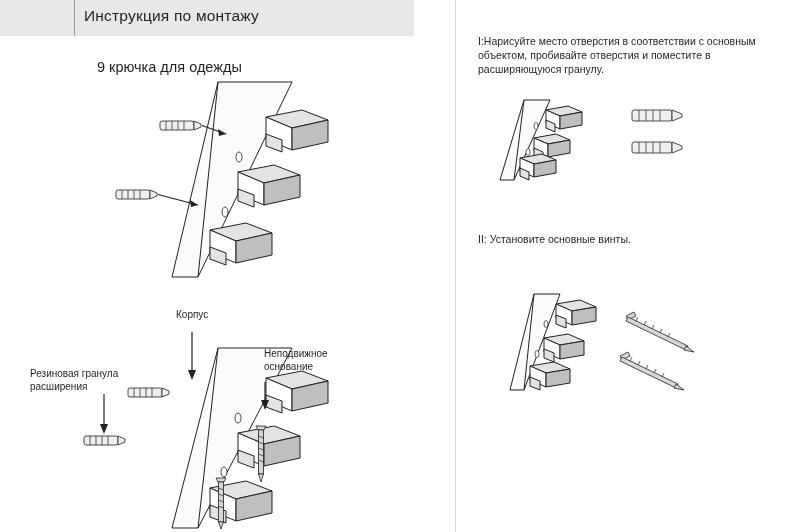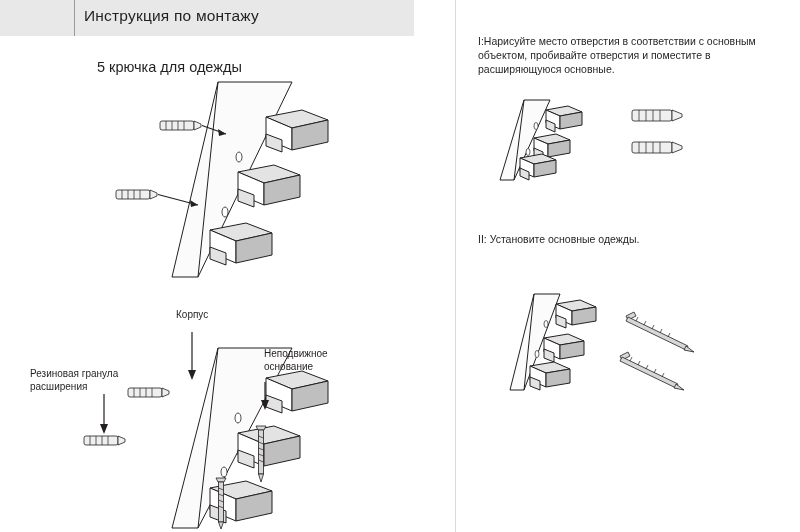--- a/index.html
+++ b/index.html
@@ -99,21 +99,21 @@
 <body>
 
 <div id="page">
 
   <div class="header-band"></div>
   <div class="header-rule"></div>
   <div class="header-title">Инструкция по монтажу</div>
 
   <div class="col-divider"></div>
 
-  <div class="subtitle">5 крючка для одежды</div>
+  <div class="subtitle">9 крючка для одежды</div>
 
   <svg class="art" style="left:70px; top:72px;" width="320" height="220" viewBox="0 0 320 220">
 
     <polygon class="face-plate" points="148,10 222,10 128,205 102,205"></polygon>
     <line class="ln" x1="148" y1="10" x2="128" y2="205" stroke-width="1"></line>
 
     <ellipse cx="169" cy="85" rx="3" ry="5" fill="#ffffff" stroke="#231f20" stroke-width="0.8"></ellipse>
     <ellipse cx="155" cy="140" rx="3" ry="5" fill="#ffffff" stroke="#231f20" stroke-width="0.8"></ellipse>
 
     <polygon class="face-mid" points="196,45 232,38 258,48 222,56"></polygon>
@@ -228,22 +228,22 @@
   <div class="callout" id="cl-korpus">
     <span>Корпус</span>
   </div>
   <div class="callout" id="cl-osnovanie">
     Неподвижное<br>основание
   </div>
   <div class="callout" id="cl-granula">
     Резиновая гранула<br>расширения
   </div>
 
-  <div class="right-text" id="rt-1">I:Нарисуйте место отверстия в соответствии с основным объектом, пробивайте отверстия и поместите в расширяющуюся основные.</div>
-  <div class="right-text" id="rt-2">II: Установите основные одежды.</div>
+  <div class="right-text" id="rt-1">I:Нарисуйте место отверстия в соответствии с основным объектом, пробивайте отверстия и поместите в расширяющуюся гранулу.</div>
+  <div class="right-text" id="rt-2">II: Установите основные винты.</div>
 
   <svg class="art" style="left:492px; top:96px;" width="230" height="90" viewBox="0 0 230 90">
 
     <polygon class="face-plate" points="32,4 58,4 22,84 8,84"></polygon>
     <line class="ln" x1="32" y1="4" x2="22" y2="84"></line>
     <ellipse cx="44" cy="30" rx="2" ry="3.5" fill="#ffffff" stroke="#231f20" stroke-width="0.7"></ellipse>
     <ellipse cx="36" cy="56" rx="2" ry="3.5" fill="#ffffff" stroke="#231f20" stroke-width="0.7"></ellipse>
 
     <polygon class="face-mid" points="54,14 76,10 90,16 68,20"></polygon>
     <polygon class="face-light" points="54,14 68,20 68,33 54,27"></polygon>

